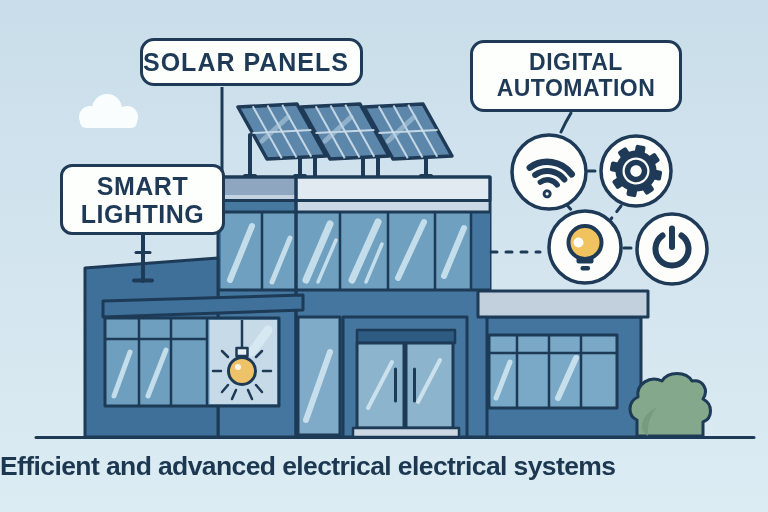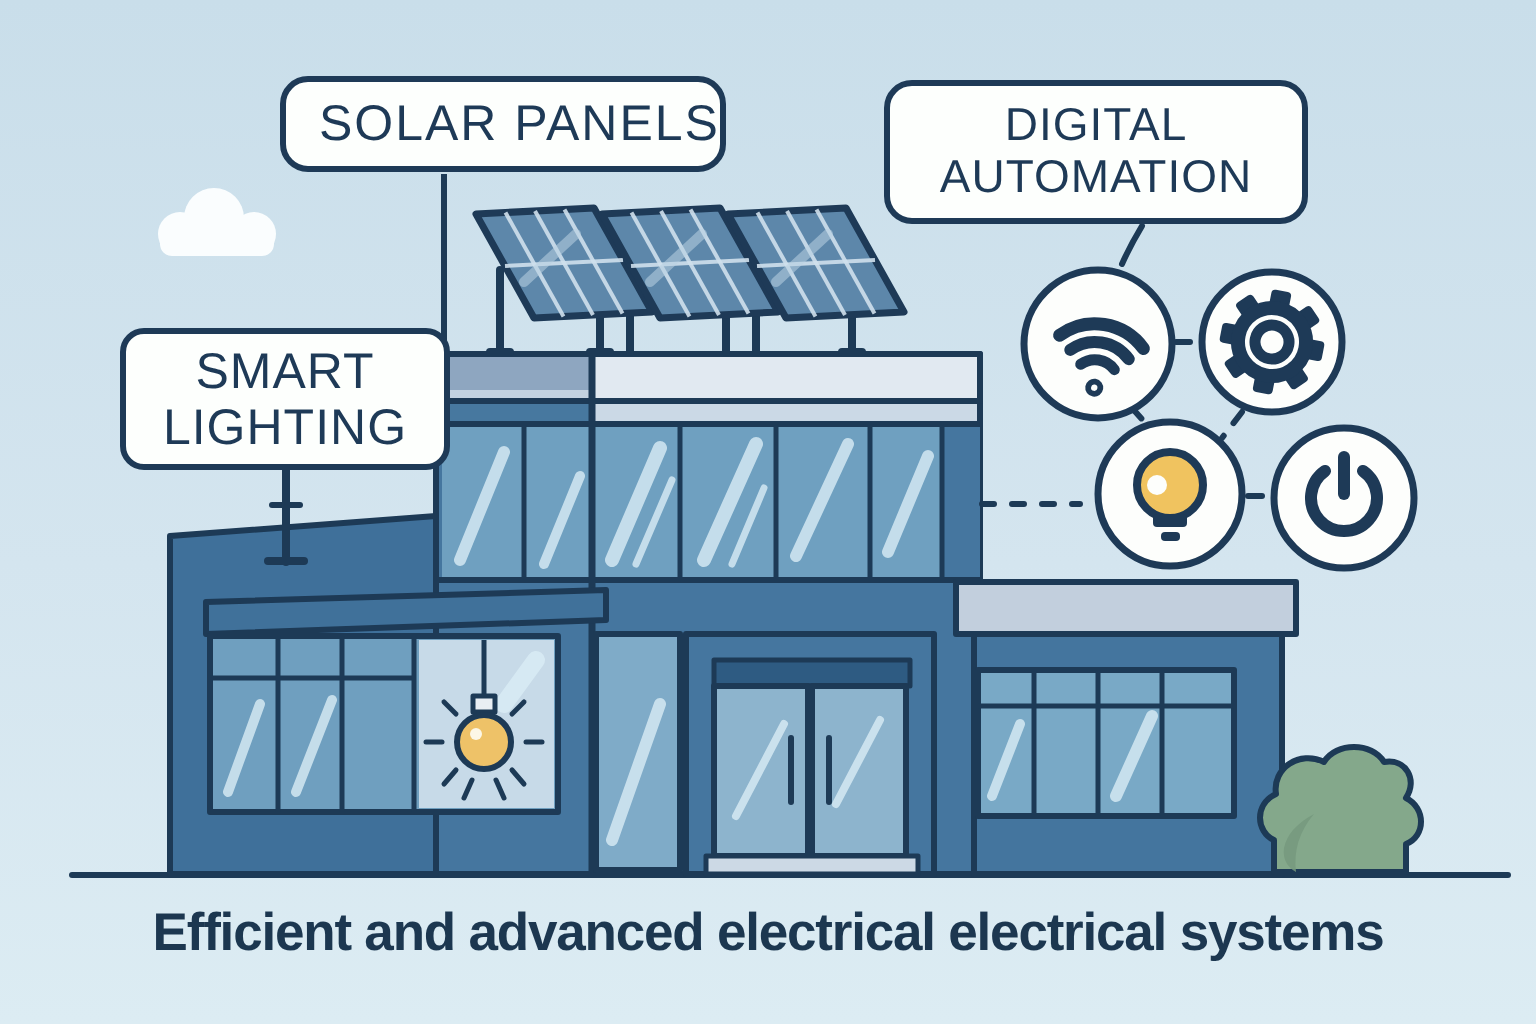--- a/index.html
+++ b/index.html
@@ -3,30 +3,30 @@
 <meta charset="utf-8">
 <style>
   html,body{margin:0;padding:0;}
   body{
     width:768px;height:512px;position:relative;overflow:hidden;
     font-family:"Liberation Sans", sans-serif;
     background:linear-gradient(180deg,#c9deea 0%,#d4e5ef 55%,#dcecf3 100%);
   }
   .scene-svg{position:absolute;left:0;top:0;}
   .label-box{
-    position:absolute;display:flex;align-items:center;justify-content:flex-end;
+    position:absolute;display:flex;align-items:center;justify-content:flex-start;
     background:#fdfffd;border:3.5px solid #1e3a57;color:#1e3a57;
-    font-weight:400;text-align:center;letter-spacing:.5px;line-height:1.12;
+    font-weight:700;text-align:center;letter-spacing:.5px;line-height:1.12;
     box-sizing:border-box;
   }
   #label-solar{left:140px;top:38px;width:223px;height:48px;border-radius:14px;font-size:25px;letter-spacing:1px;}
-  #label-digital{left:442px;top:40px;width:212px;height:72px;border-radius:14px;font-size:23px;padding:12px 14px;}
+  #label-digital{left:470px;top:40px;width:212px;height:72px;border-radius:14px;font-size:23px;padding:12px 14px;}
   #label-smart{left:60px;top:164px;width:165px;height:71px;border-radius:12px;font-size:25px;padding:16px 8px;}
   .caption{
-    position:absolute;left:0;top:451px;width:768px;text-align:center;
+    position:absolute;left:0;top:451px;width:768px;text-align:left;
     color:#1c3750;font-size:26.5px;font-weight:700;letter-spacing:-0.6px;
   }
   .streak{stroke:#d9ecf5;stroke-opacity:.8;stroke-linecap:round;fill:none;}
   .frame{fill:none;stroke:#1d3a56;}
 </style>
 </head>
 <body>
 
 <svg class="scene-svg" width="768" height="512" viewBox="0 0 768 512">
 

